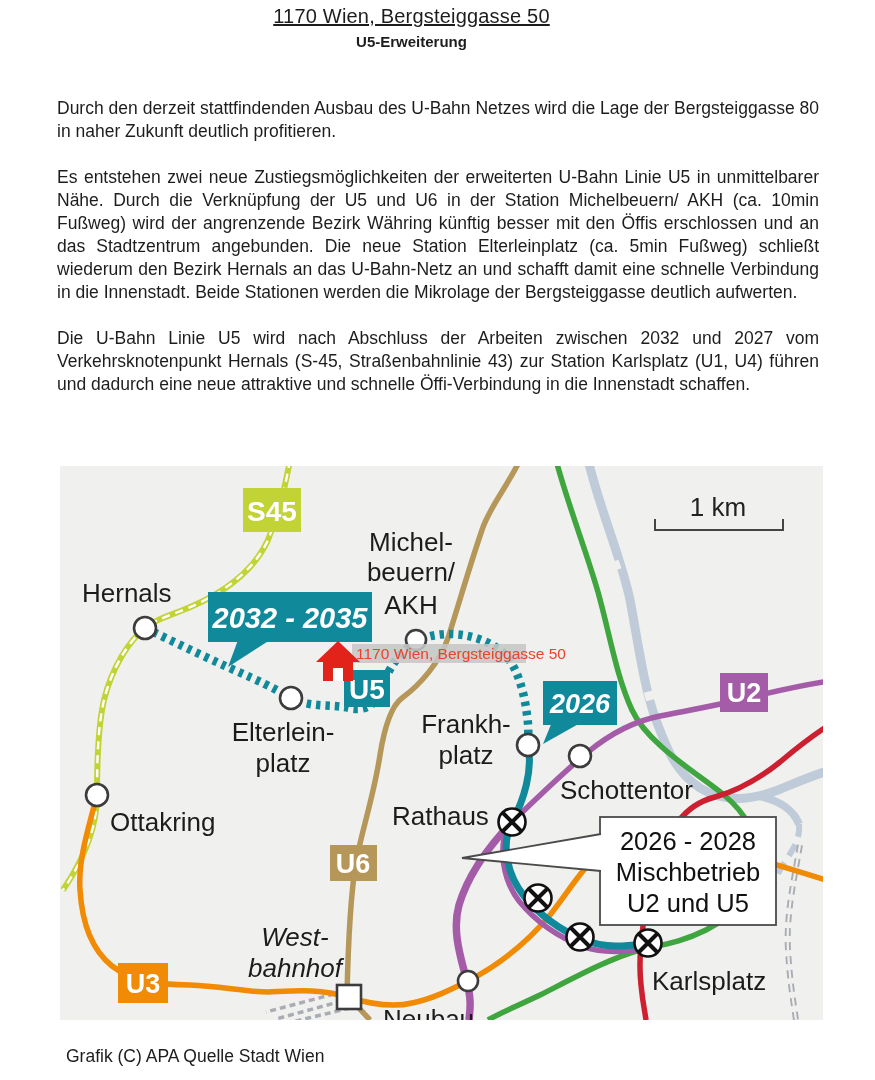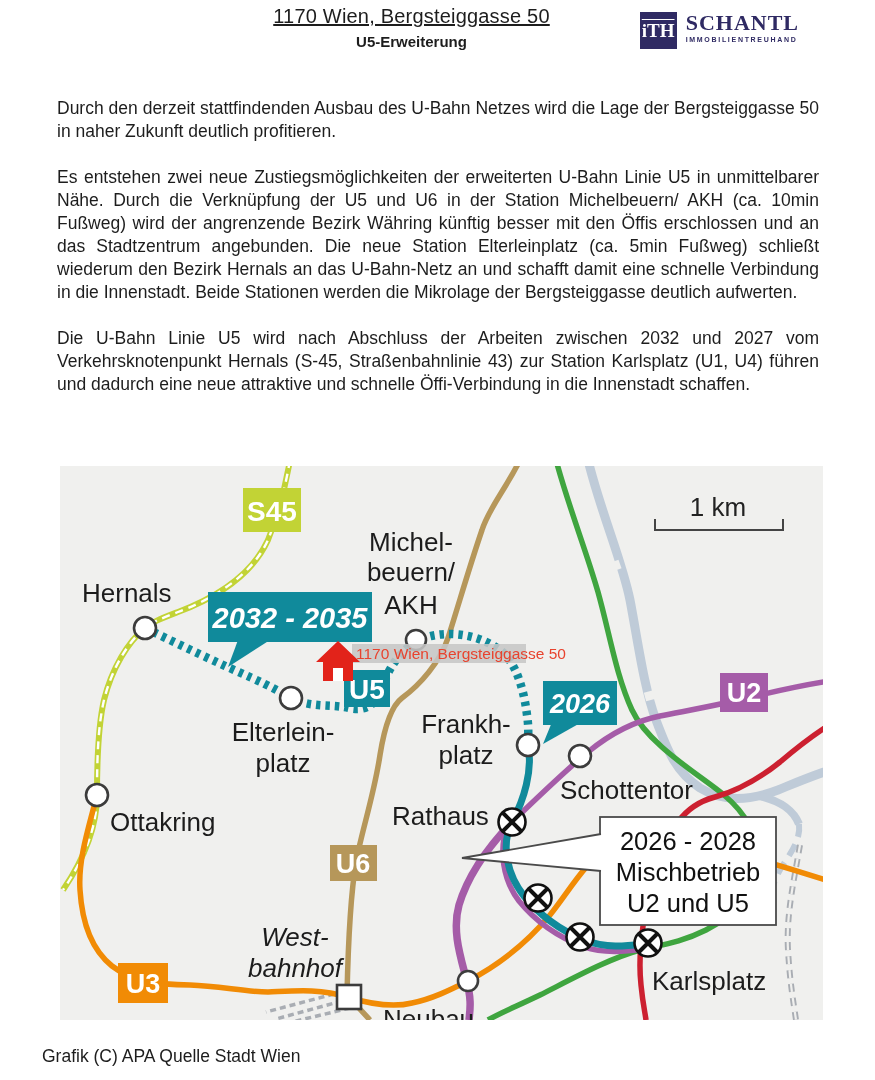--- a/index.html
+++ b/index.html
@@ -12,48 +12,39 @@
   .logo{position:absolute;top:12px;right:24px;display:flex;align-items:flex-start;gap:9px;}
   .logo-square{width:37px;height:37px;background:#2f2a63;color:#fff;display:flex;align-items:center;
                justify-content:center;font-family:"Liberation Serif",serif;font-weight:bold;font-size:19px;
                text-decoration:overline;}
   .logo-name{font-family:"Liberation Serif",serif;font-weight:bold;font-size:22px;color:#2f2a63;letter-spacing:1px;line-height:22px;}
   .logo-sub{font-size:7px;letter-spacing:1.7px;color:#2f2a63;margin-top:2px;font-weight:bold;}
   .content{position:absolute;left:57px;width:762px;top:97px;}
   .content p{margin:0 0 23px 0;font-size:17.5px;line-height:23px;text-align:justify;}
   .map{position:absolute;left:60px;top:466px;width:796px;height:554px;background:#f0f0ee;}
   .map svg{display:block;}
-  .caption{position:absolute;left:42px;top:1046px;font-size:17.5px;}
+  .caption{position:absolute;left:66px;top:1046px;font-size:17.5px;}
   .maplabel{font-size:26px;fill:#1c1c1c;}
   .maplabel-it{font-size:26px;fill:#1c1c1c;font-style:italic;}
   .badgetxt{font-weight:bold;fill:#ffffff;}
   .callouttxt{font-weight:bold;font-style:italic;fill:#ffffff;}
 </style>
 </head>
 <body>
 
 <div class="page">
 
   <div class="title-block">
     <div class="title-1">1170 Wien, Bergsteiggasse 50</div>
     <div class="title-2">U5-Erweiterung</div>
   </div>
 
-  <div class="logo">
-    <div class="logo-square">
-      <span>iTH</span>
-    </div>
-    <div>
-      <div class="logo-name">SCHANTL</div>
-      <div class="logo-sub">IMMOBILIENTREUHAND</div>
-    </div>
-  </div>
 
   <div class="content">
-    <p>Durch den derzeit stattfindenden Ausbau des U-Bahn Netzes wird die Lage der Bergsteiggasse 50 in naher Zukunft deutlich profitieren.</p>
+    <p>Durch den derzeit stattfindenden Ausbau des U-Bahn Netzes wird die Lage der Bergsteiggasse 80 in naher Zukunft deutlich profitieren.</p>
     <p>Es entstehen zwei neue Zustiegsmöglichkeiten der erweiterten U-Bahn Linie U5 in unmittelbarer Nähe. Durch die Verknüpfung der U5 und U6 in der Station Michelbeuern/ AKH (ca. 10min Fußweg) wird der angrenzende Bezirk Währing künftig besser mit den Öffis erschlossen und an das Stadtzentrum angebunden. Die neue Station Elterleinplatz (ca. 5min Fußweg) schließt wiederum den Bezirk Hernals an das U-Bahn-Netz an und schafft damit eine schnelle Verbindung in die Innenstadt. Beide Stationen werden die Mikrolage der Bergsteiggasse deutlich aufwerten.</p>
     <p>Die U-Bahn Linie U5 wird nach Abschluss der Arbeiten zwischen 2032 und 2027 vom Verkehrsknotenpunkt Hernals (S-45, Straßenbahnlinie 43) zur Station Karlsplatz (U1, U4) führen und dadurch eine neue attraktive und schnelle Öffi-Verbindung in die Innenstadt schaffen.</p>
   </div>
 
   <div class="map">
     <svg width="796" height="554" viewBox="60 466 796 554" xmlns="http://www.w3.org/2000/svg" font-family="Liberation Sans, sans-serif">
 
       <path d="M588,460 C600,510 622,560 630,600 C638,642 644,688 656,720 C668,752 676,772 700,788 C724,803 752,800 778,790 C800,781 825,770 856,762" fill="none" stroke-width="9" stroke="#bfcbd8"></path>
       <path d="M760,796 C780,801 793,809 799,824" fill="none" stroke-width="8" stroke="#bfcbd8"></path>
       <path d="M799,824 C801,840 790,854 781,868 C773,882 769,895 771,908" fill="none" stroke-width="6" stroke-dasharray="13 8" stroke="#bfcbd8"></path>

